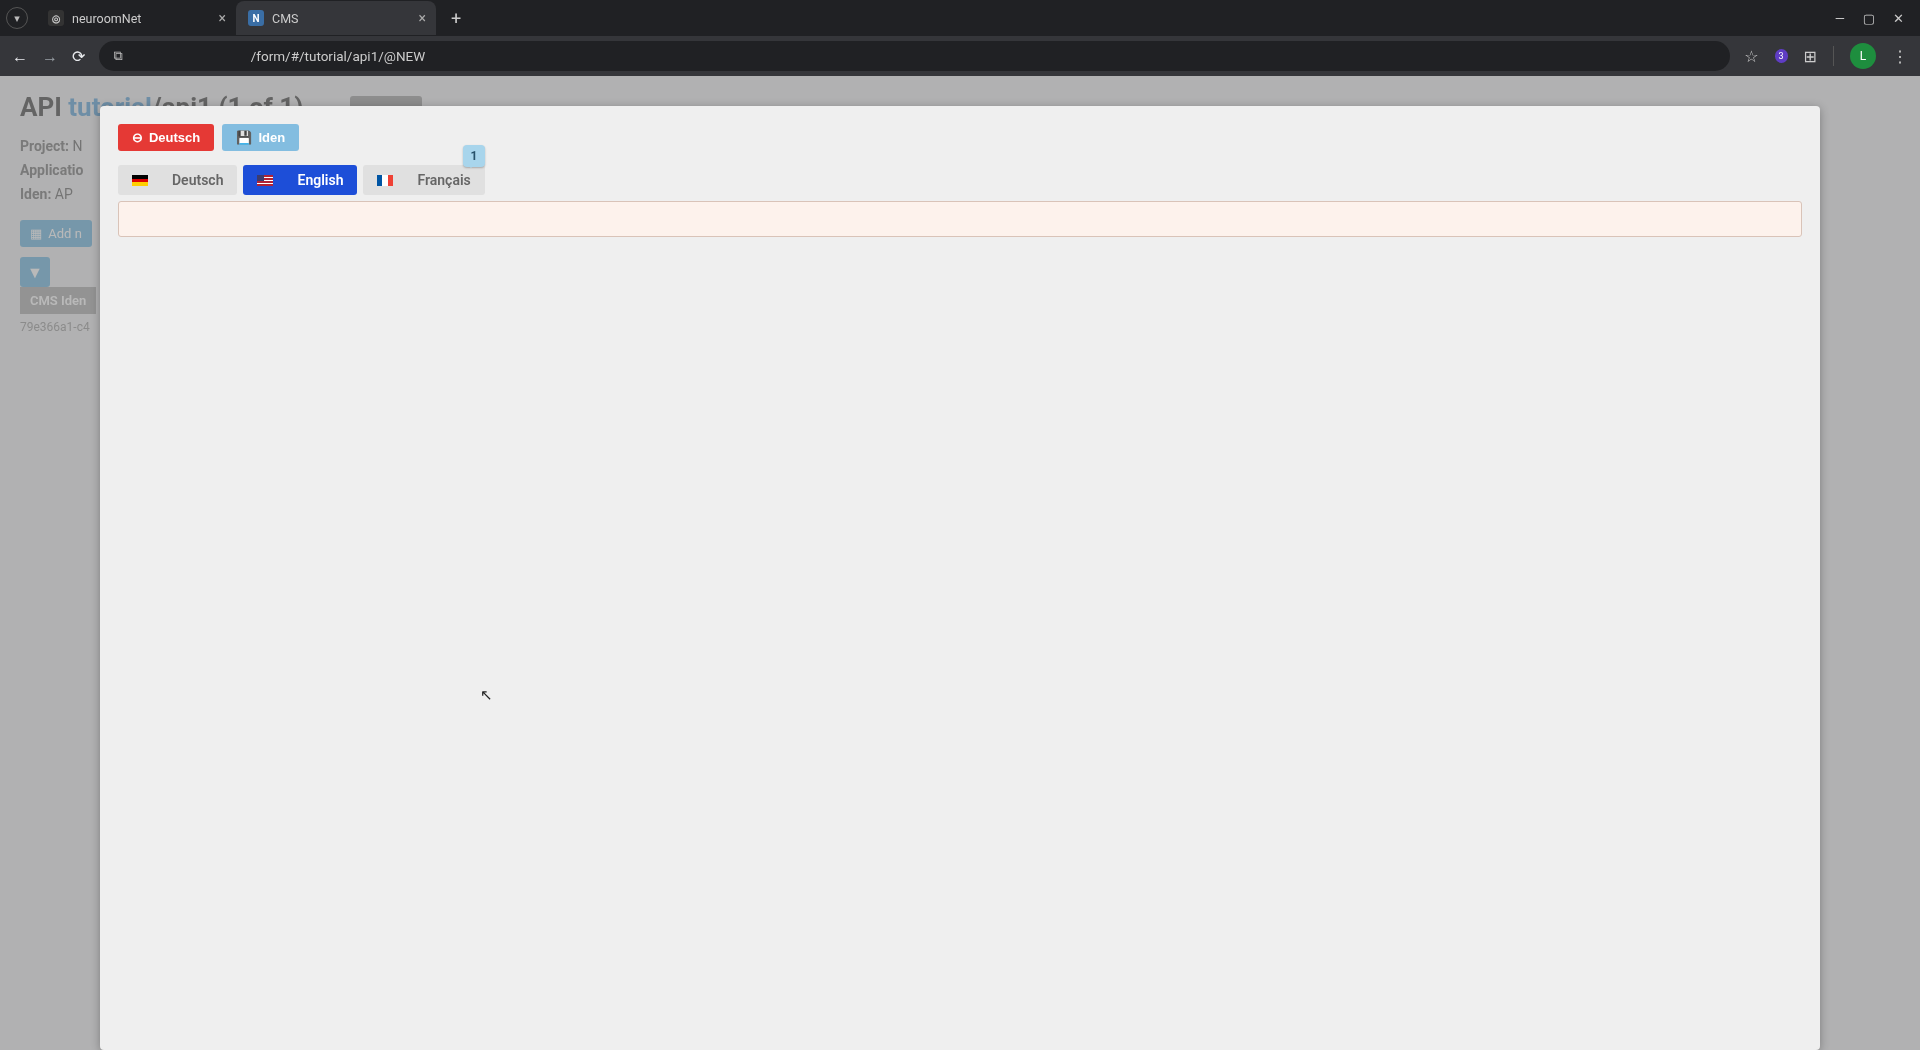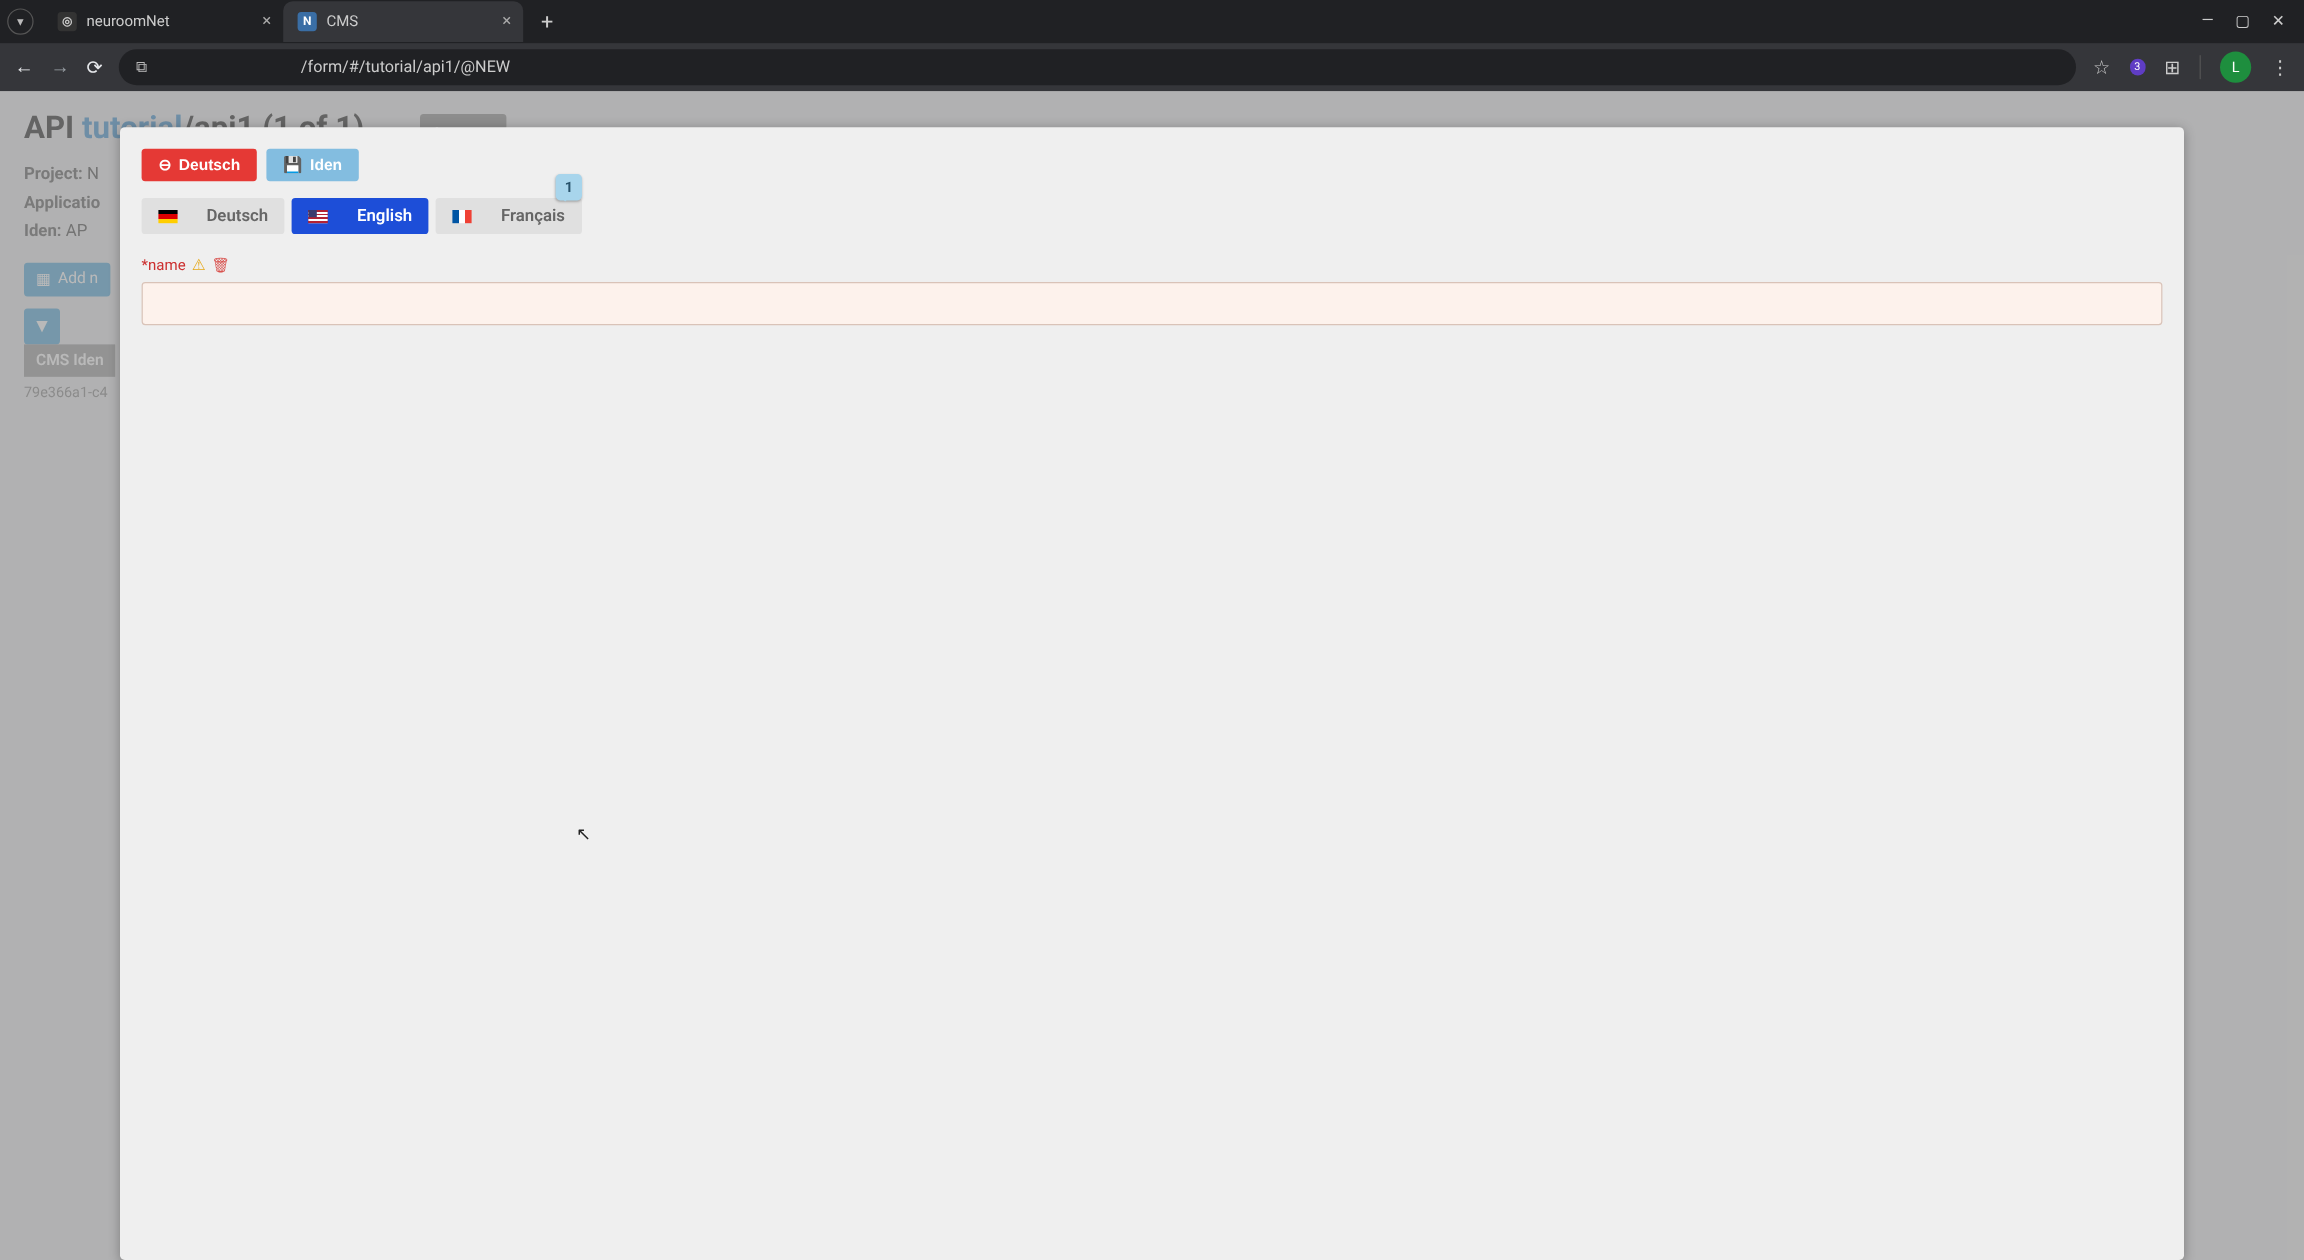--- a/index.html
+++ b/index.html
@@ -381,22 +381,17 @@
       <div class="lang-tab active">
         <span class="flag flag-us"></span>
         <span>English</span>
       </div>
       <div class="lang-tab">
         <span class="flag flag-fr"></span>
         <span>Français</span>
       </div>
     </div>
 
-    <div class="field-label">
-      <span>*name</span>
-      <span class="warn-icon">⚠</span>
-      <span class="trash-icon">🗑</span>
-    </div>
     <input class="name-input" value="" style="">
 
     <div class="cursor-arrow">↖</div>
   </div>
 </div>
 
 </body></html>

